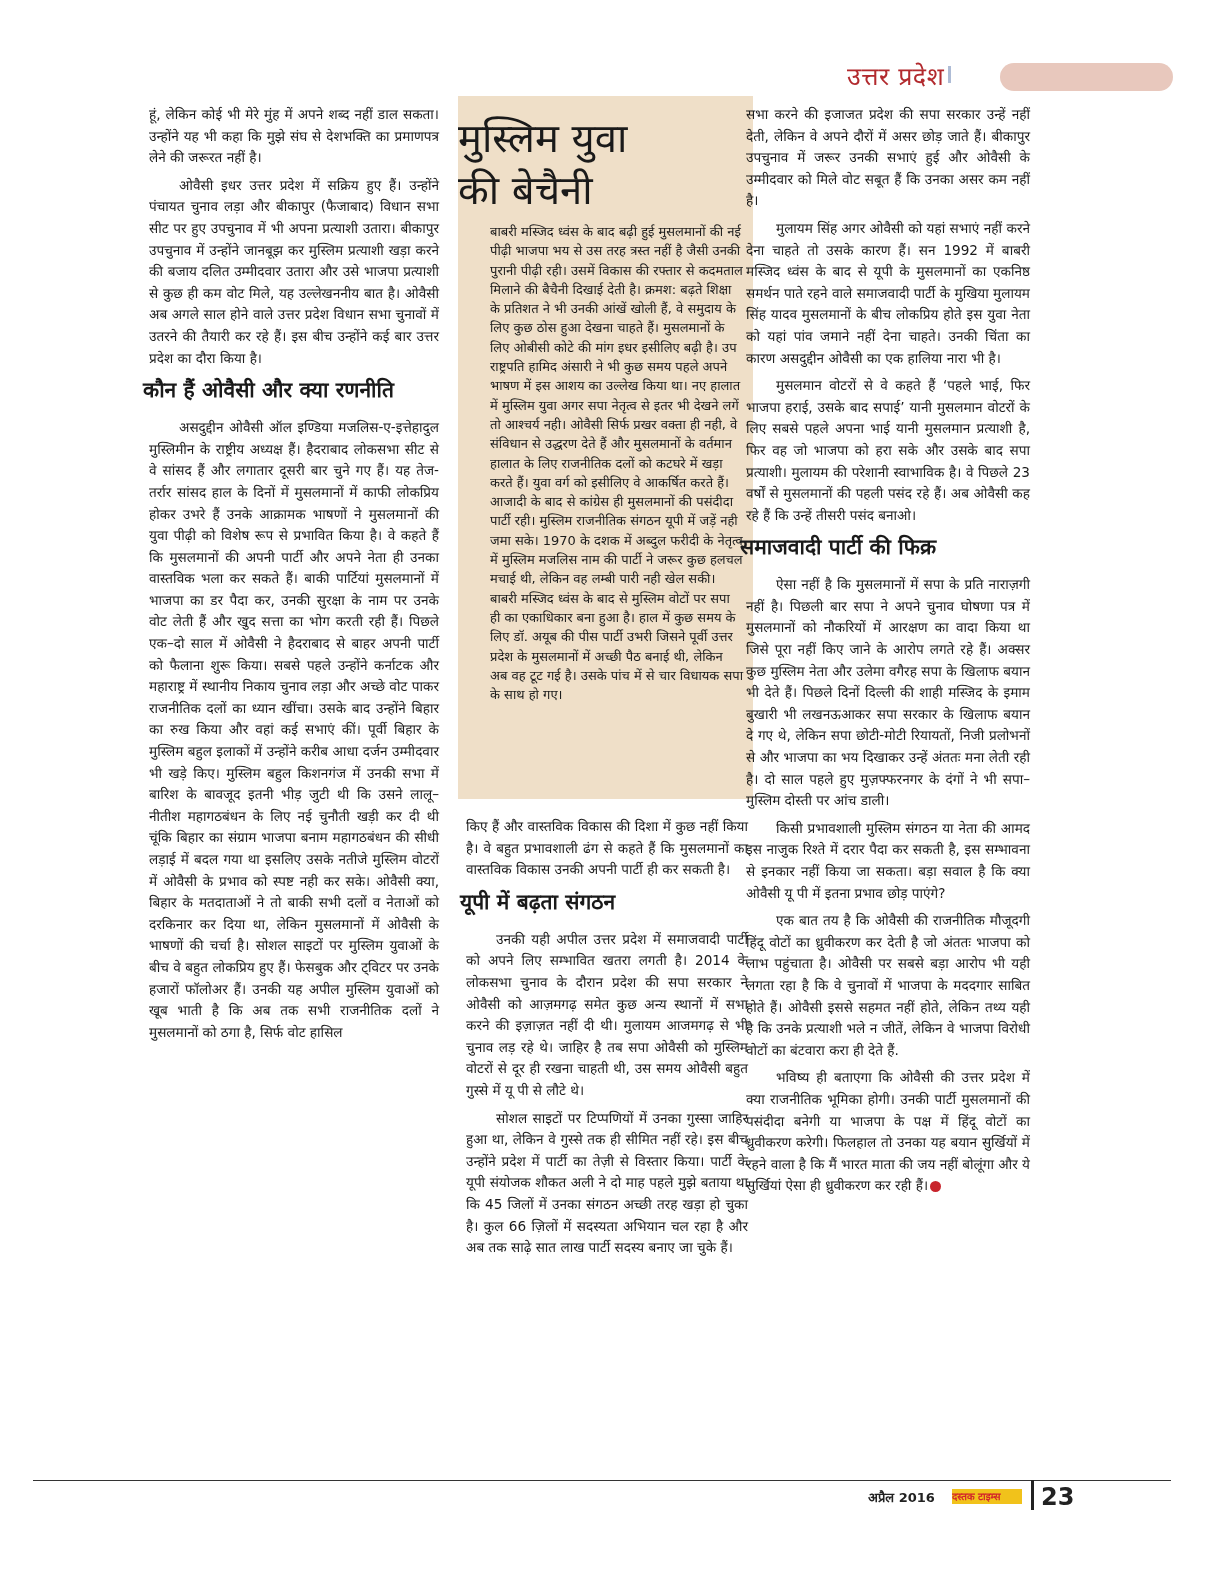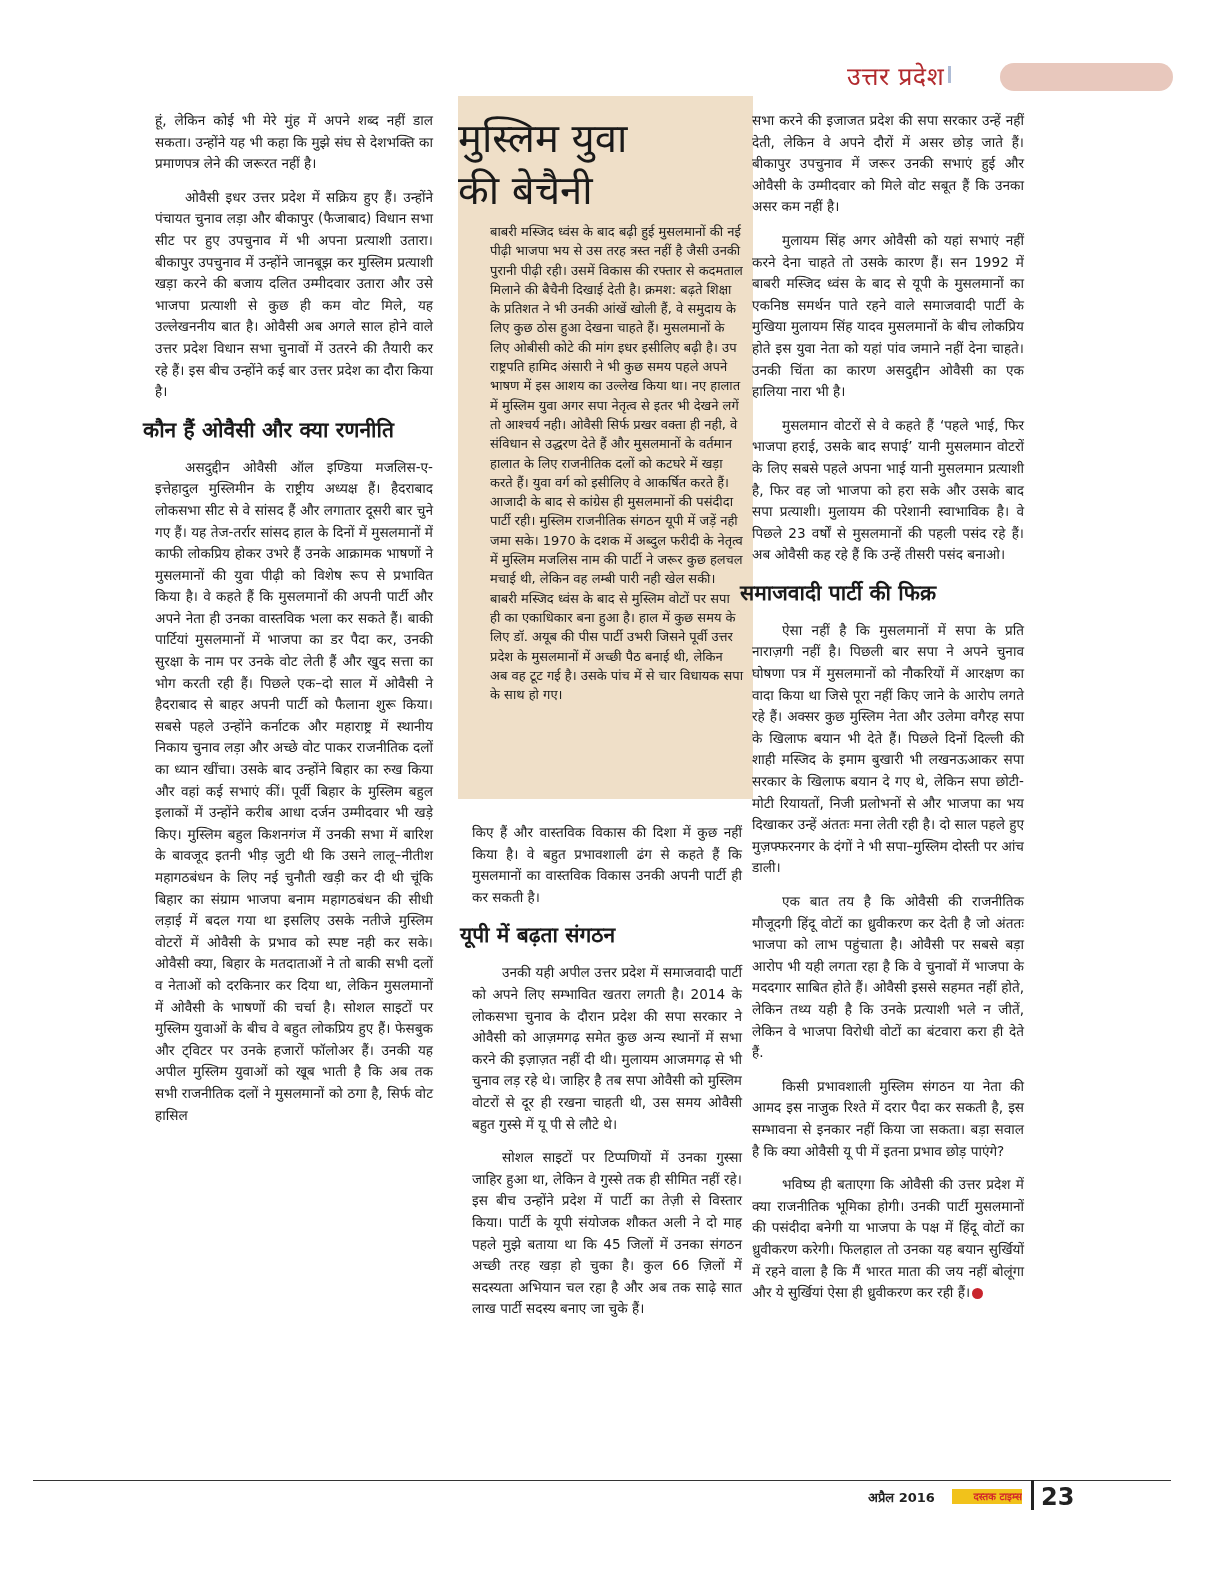--- a/index.html
+++ b/index.html
@@ -18,21 +18,21 @@
     background: #aebcd6;
   }
   .section-pill {
     position: absolute; left: 1000px; top: 63px; width: 173px; height: 28px;
     background: #e8c8bd; border-radius: 14px;
   }
   .col {
     position: absolute; top: 98px;
     font-size: 13.6px; line-height: 21.6px; text-align: justify;
   }
-  .col p { margin: 12px; }
+  .col p { margin: 6px; }
   .col p.indent { text-indent: 30px; }
   .col1 { left: 143px; width: 302px; }
   .col2 { left: 460px; width: 294px; top: 810px; }
   .col3 { left: 740px; width: 296px; }
   .subhead {
     font-size: 21px; line-height: 30px; margin: 6px 0 12px 0; color: #1a1a1a;
     text-align: left;
   }
   .box {
     position: absolute; left: 458px; top: 96px; width: 295px; height: 703px;
@@ -52,21 +52,21 @@
   }
   .footer-rule {
     position: absolute; left: 33px; top: 1480px; width: 1138px; height: 1px; background: #333;
   }
   .footer-date {
     position: absolute; left: 868px; top: 1488px; font-size: 13px; font-weight: bold; color: #222;
   }
   .footer-logo {
     position: absolute; left: 952px; top: 1489px; width: 70px; height: 15px;
     background: #f1c21b; color: #d3262a; font-size: 10px; font-weight: bold;
-    line-height: 15px; text-align: right; overflow: hidden; white-space: nowrap;
+    line-height: 15px; text-align: left; overflow: hidden; white-space: nowrap;
   }
   .footer-vrule {
     position: absolute; left: 1031px; top: 1480px; width: 3px; height: 30px; background: #222;
   }
   .footer-page {
     position: absolute; left: 1041px; top: 1483px; font-size: 24px; font-weight: bold;
     color: #222; font-family: "DejaVu Sans", sans-serif;
   }
 </style>
 </head>
@@ -100,22 +100,22 @@
   <p class="indent">उनकी यही अपील उत्तर प्रदेश में समाजवादी पार्टी को अपने लिए सम्भावित खतरा लगती है। 2014 के लोकसभा चुनाव के दौरान प्रदेश की सपा सरकार ने ओवैसी को आज़मगढ़ समेत कुछ अन्य स्थानों में सभा करने की इज़ाज़त नहीं दी थी। मुलायम आजमगढ़ से भी चुनाव लड़ रहे थे। जाहिर है तब सपा ओवैसी को मुस्लिम वोटरों से दूर ही रखना चाहती थी, उस समय ओवैसी बहुत गुस्से में यू पी से लौटे थे।</p>
   <p class="indent">सोशल साइटों पर टिप्पणियों में उनका गुस्सा जाहिर हुआ था, लेकिन वे गुस्से तक ही सीमित नहीं रहे। इस बीच उन्होंने प्रदेश में पार्टी का तेज़ी से विस्तार किया। पार्टी के यूपी संयोजक शौकत अली ने दो माह पहले मुझे बताया था कि  45 जिलों में उनका संगठन अच्छी तरह खड़ा हो चुका है। कुल 66 ज़िलों में सदस्यता अभियान चल रहा है और अब तक साढ़े सात लाख पार्टी सदस्य बनाए जा चुके हैं।</p>
 </div>
 
 <div class="col col3">
   <p>सभा करने की इजाजत प्रदेश की सपा सरकार उन्हें नहीं देती, लेकिन वे अपने दौरों में असर छोड़ जाते हैं। बीकापुर उपचुनाव में जरूर उनकी सभाएं हुई और ओवैसी के उम्मीदवार को मिले वोट सबूत हैं कि उनका असर कम नहीं है।</p>
   <p class="indent">मुलायम सिंह अगर ओवैसी को यहां सभाएं नहीं करने देना चाहते तो उसके कारण हैं। सन 1992 में बाबरी मस्जिद ध्वंस के बाद से यूपी के मुसलमानों का एकनिष्ठ समर्थन पाते रहने वाले समाजवादी पार्टी के मुखिया मुलायम सिंह यादव मुसलमानों के बीच लोकप्रिय होते इस युवा नेता को यहां पांव जमाने नहीं देना चाहते। उनकी चिंता का कारण असदुद्दीन ओवैसी का एक हालिया नारा भी है।</p>
   <p class="indent">मुसलमान वोटरों से वे कहते हैं ‘पहले भाई, फिर भाजपा हराई, उसके बाद सपाई’ यानी मुसलमान वोटरों के लिए सबसे पहले अपना भाई यानी मुसलमान प्रत्याशी है, फिर वह जो भाजपा को हरा सके और उसके बाद सपा प्रत्याशी। मुलायम की परेशानी स्वाभाविक है। वे पिछले 23 वर्षों से मुसलमानों की पहली पसंद रहे हैं। अब ओवैसी कह रहे हैं कि उन्हें तीसरी पसंद बनाओ।</p>
   <h3 class="subhead">समाजवादी पार्टी की फिक्र</h3>
   <p class="indent">ऐसा नहीं है कि मुसलमानों में सपा के प्रति नाराज़गी नहीं है। पिछली बार सपा ने अपने चुनाव घोषणा पत्र में मुसलमानों को नौकरियों में आरक्षण का वादा किया था जिसे पूरा नहीं किए जाने के आरोप लगते रहे हैं। अक्सर कुछ मुस्लिम नेता और उलेमा वगैरह सपा के खिलाफ बयान भी देते हैं। पिछले दिनों दिल्ली की शाही मस्जिद के इमाम बुखारी भी लखनऊआकर सपा सरकार के खिलाफ बयान दे गए थे, लेकिन सपा छोटी-मोटी रियायतों, निजी प्रलोभनों से और भाजपा का भय दिखाकर उन्हें अंततः मना लेती रही है। दो साल पहले हुए मुज़फ्फरनगर के दंगों ने भी सपा–मुस्लिम दोस्ती पर आंच डाली।</p>
+  <p class="indent">किसी प्रभावशाली मुस्लिम संगठन या नेता की आमद इस नाजुक रिश्ते में दरार पैदा कर सकती है, इस सम्भावना से इनकार नहीं किया जा सकता। बड़ा सवाल है कि क्या ओवैसी यू पी में इतना प्रभाव छोड़ पाएंगे?</p>
   <p class="indent">एक बात तय है कि ओवैसी की राजनीतिक मौजूदगी हिंदू वोटों का ध्रुवीकरण कर देती है जो अंततः भाजपा को लाभ पहुंचाता है। ओवैसी पर सबसे बड़ा आरोप भी यही लगता रहा है कि वे चुनावों में भाजपा के मददगार साबित होते हैं। ओवैसी इससे सहमत नहीं होते, लेकिन तथ्य यही है कि उनके प्रत्याशी भले न जीतें, लेकिन वे भाजपा विरोधी वोटों का बंटवारा करा ही देते हैं.</p>
-  <p class="indent">किसी प्रभावशाली मुस्लिम संगठन या नेता की आमद इस नाजुक रिश्ते में दरार पैदा कर सकती है, इस सम्भावना से इनकार नहीं किया जा सकता। बड़ा सवाल है कि क्या ओवैसी यू पी में इतना प्रभाव छोड़ पाएंगे?</p>
   <p class="indent"><span>भविष्य ही बताएगा कि ओवैसी की उत्तर प्रदेश में क्या राजनीतिक भूमिका होगी। उनकी पार्टी मुसलमानों  की पसंदीदा बनेगी या भाजपा के पक्ष में हिंदू वोटों का ध्रुवीकरण करेगी। फिलहाल तो उनका यह बयान सुर्खियों में रहने वाला है कि मैं भारत माता की जय नहीं बोलूंगा और ये सुर्खियां ऐसा ही ध्रुवीकरण कर रही हैं।</span><span class="end-dot"></span></p>
 </div>
 
 <div class="footer-rule"></div>
 <div class="footer-date">अप्रैल 2016</div>
 <div class="footer-logo">दस्तक टाइम्स</div>
 <div class="footer-vrule"></div>
 <div class="footer-page">23</div>
 
 </body></html>

